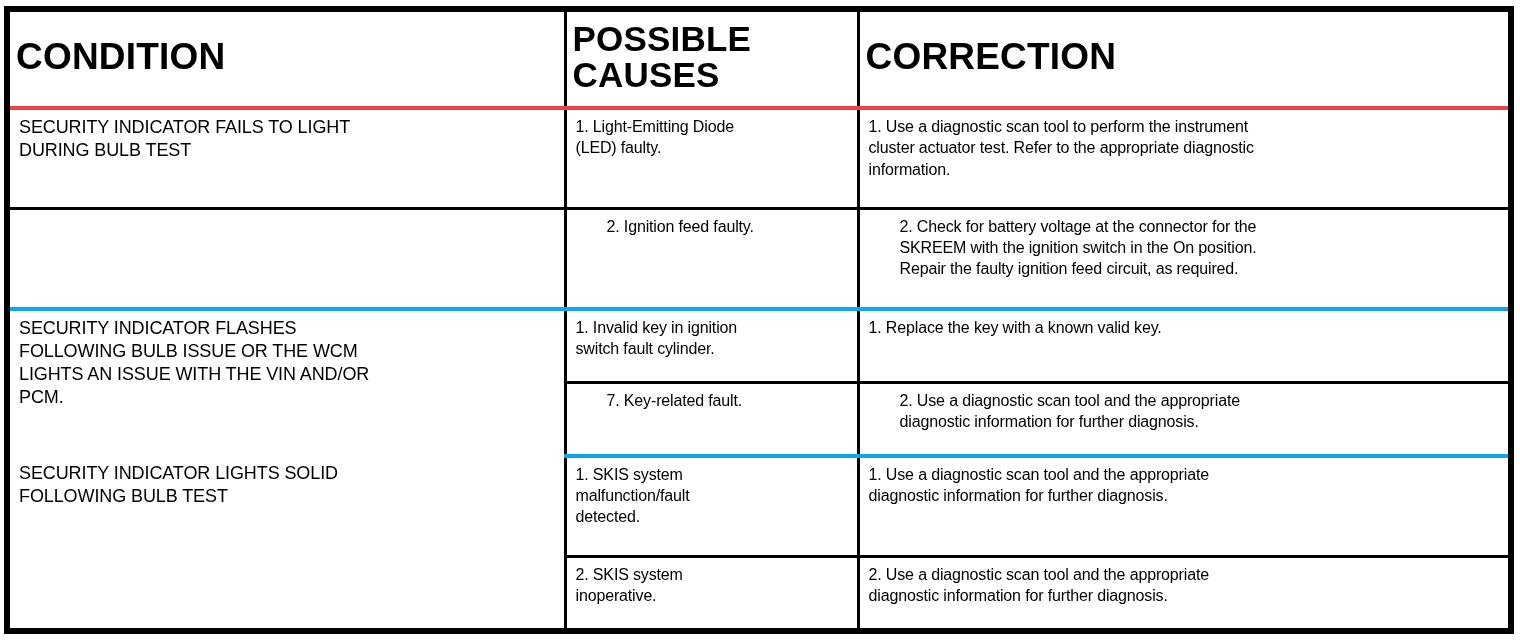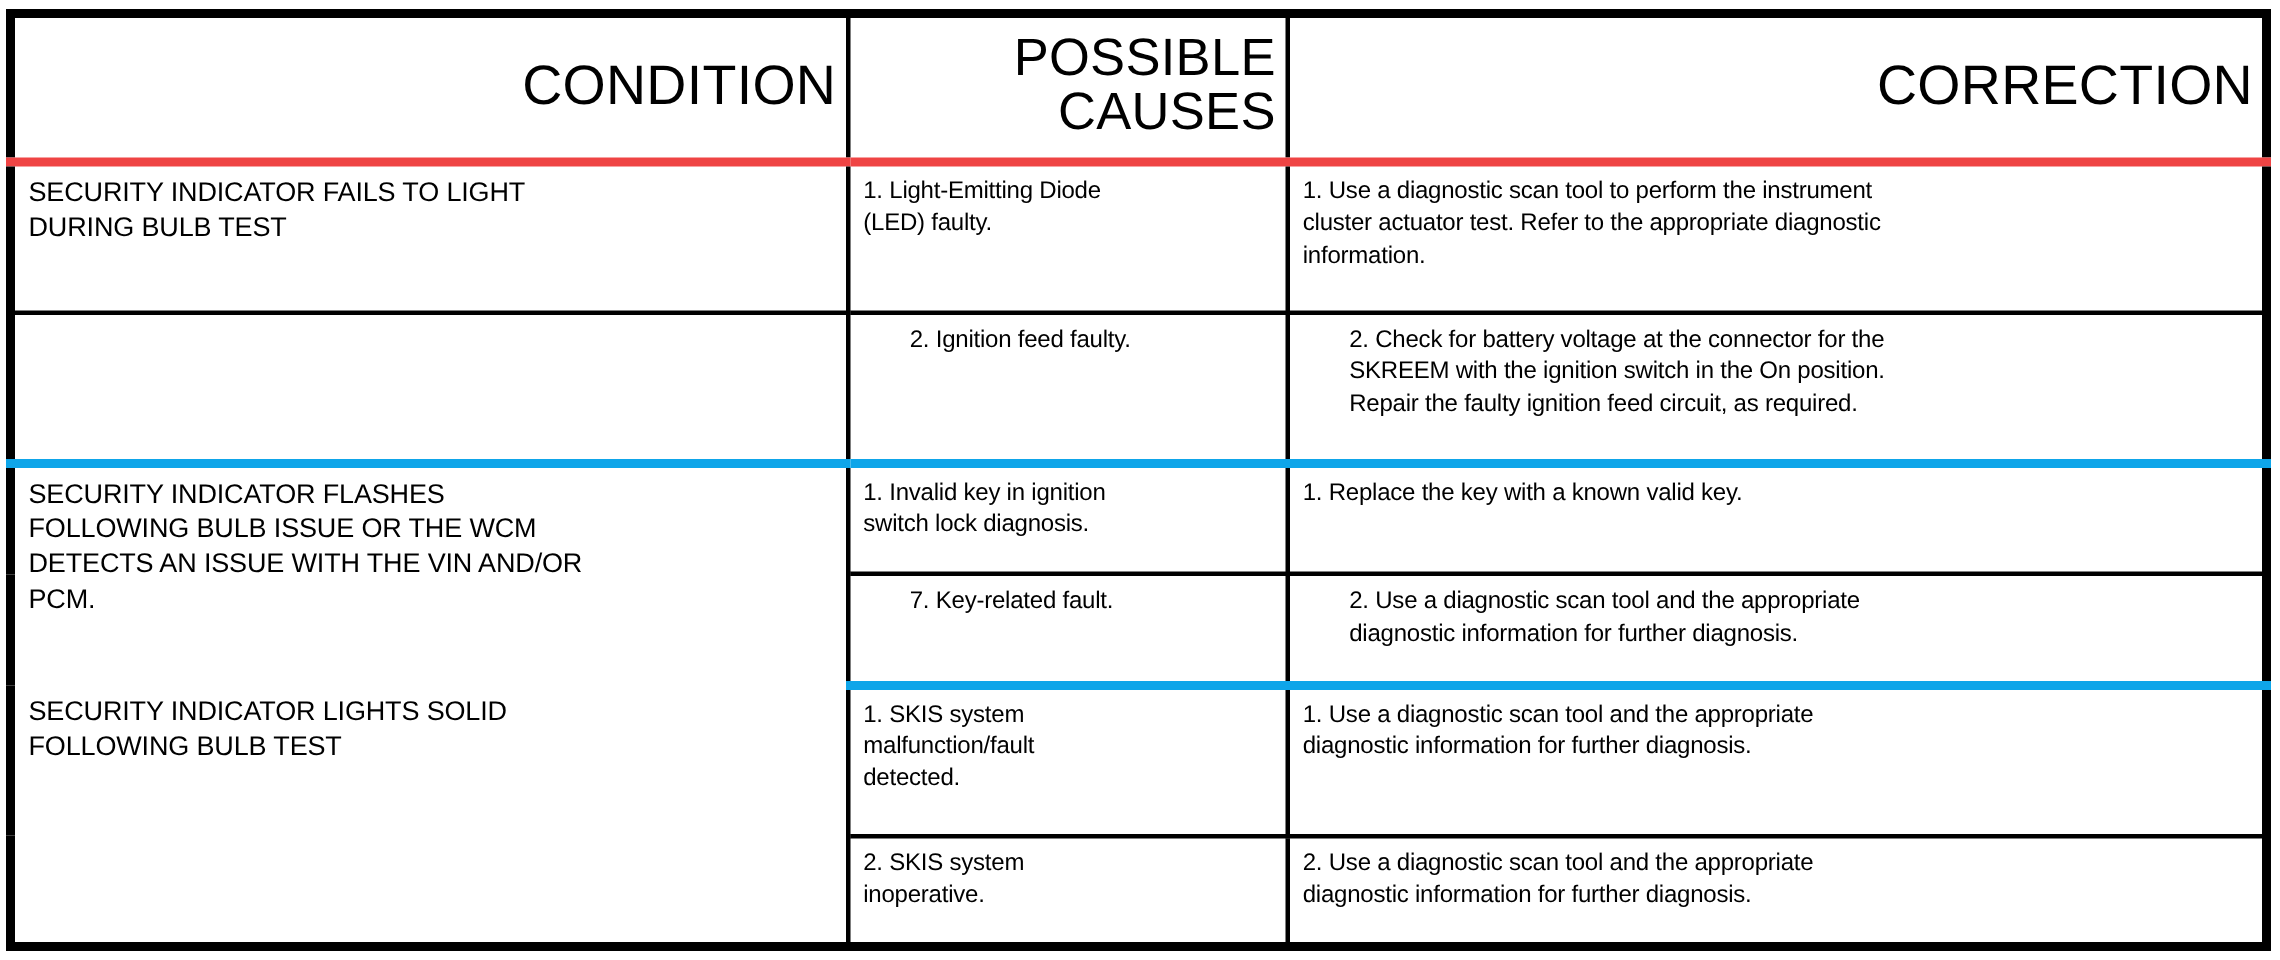--- a/index.html
+++ b/index.html
@@ -34,26 +34,26 @@
     background: #fff;
   }
 
   table.dtc col.c-condition { width: 558px; }
   table.dtc col.c-causes    { width: 293px; }
   table.dtc col.c-correction{ width: 653px; }
 
   
   thead th {
     border-right: 3px solid #000;
-    border-bottom: 6px solid #ef4444;
-    text-align: right;
+    border-bottom: 4px solid #ef4444;
+    text-align: left;
     vertical-align: middle;
     padding: 4px 6px 8px 6px;
     font-family: "Liberation Sans", sans-serif;
-    font-weight: normal;
+    font-weight: bold;
     font-size: 37px;
     line-height: 1.02;
     letter-spacing: 0.2px;
     height: 99px;
     box-sizing: border-box;
   }
   thead th.last { border-right: none; }
   thead th.th-causes { font-size: 35px; margin-left: 38px; }
 
   
@@ -77,21 +77,21 @@
   
   td.body-text {
     font-family: "Liberation Sans", sans-serif;
     font-size: 16px;
     line-height: 1.33;
     letter-spacing: -0.15px;
     margin-left: 30px;
   }
 
   
-  tr.block-end > td { border-bottom: 6px solid #0ea5e9; padding-left: 40px; }
+  tr.block-end > td { border-bottom: 4px solid #0ea5e9; padding-left: 40px; }
   tr.sub-end   > td { border-bottom: 3px solid #000; }
   tr.last-row  > td { border-bottom: none; }
 
   
   td.no-rule { border-bottom: none !important; }
 
   .cell-lines { display: block; }
   .cell-lines > span { display: block; white-space: pre-wrap; }
 </style>
 </head>
@@ -160,28 +160,28 @@
               <span>Repair the faulty ignition feed circuit, as required.</span>
             </span>
         </td>
       </tr>
 
       <tr class="sub-end">
         <td class="cond no-rule" rowspan="2">
           <span class="cell-lines">
               <span>SECURITY INDICATOR FLASHES</span>
               <span>FOLLOWING BULB ISSUE OR THE WCM</span>
-              <span>DETECTS AN ISSUE WITH THE VIN AND/OR</span>
+              <span>LIGHTS AN ISSUE WITH THE VIN AND/OR</span>
               <span>PCM.</span>
             </span>
         </td>
         <td class="body-text">
           <span class="cell-lines">
               <span>1. Invalid key in ignition</span>
-              <span>switch lock diagnosis.</span>
+              <span>switch fault cylinder.</span>
             </span>
         </td>
         <td class="body-text last">
           <span class="cell-lines">
               <span>1. Replace the key with a known valid key.</span>
             </span>
         </td>
       </tr>
 
       <tr class="block-end">

